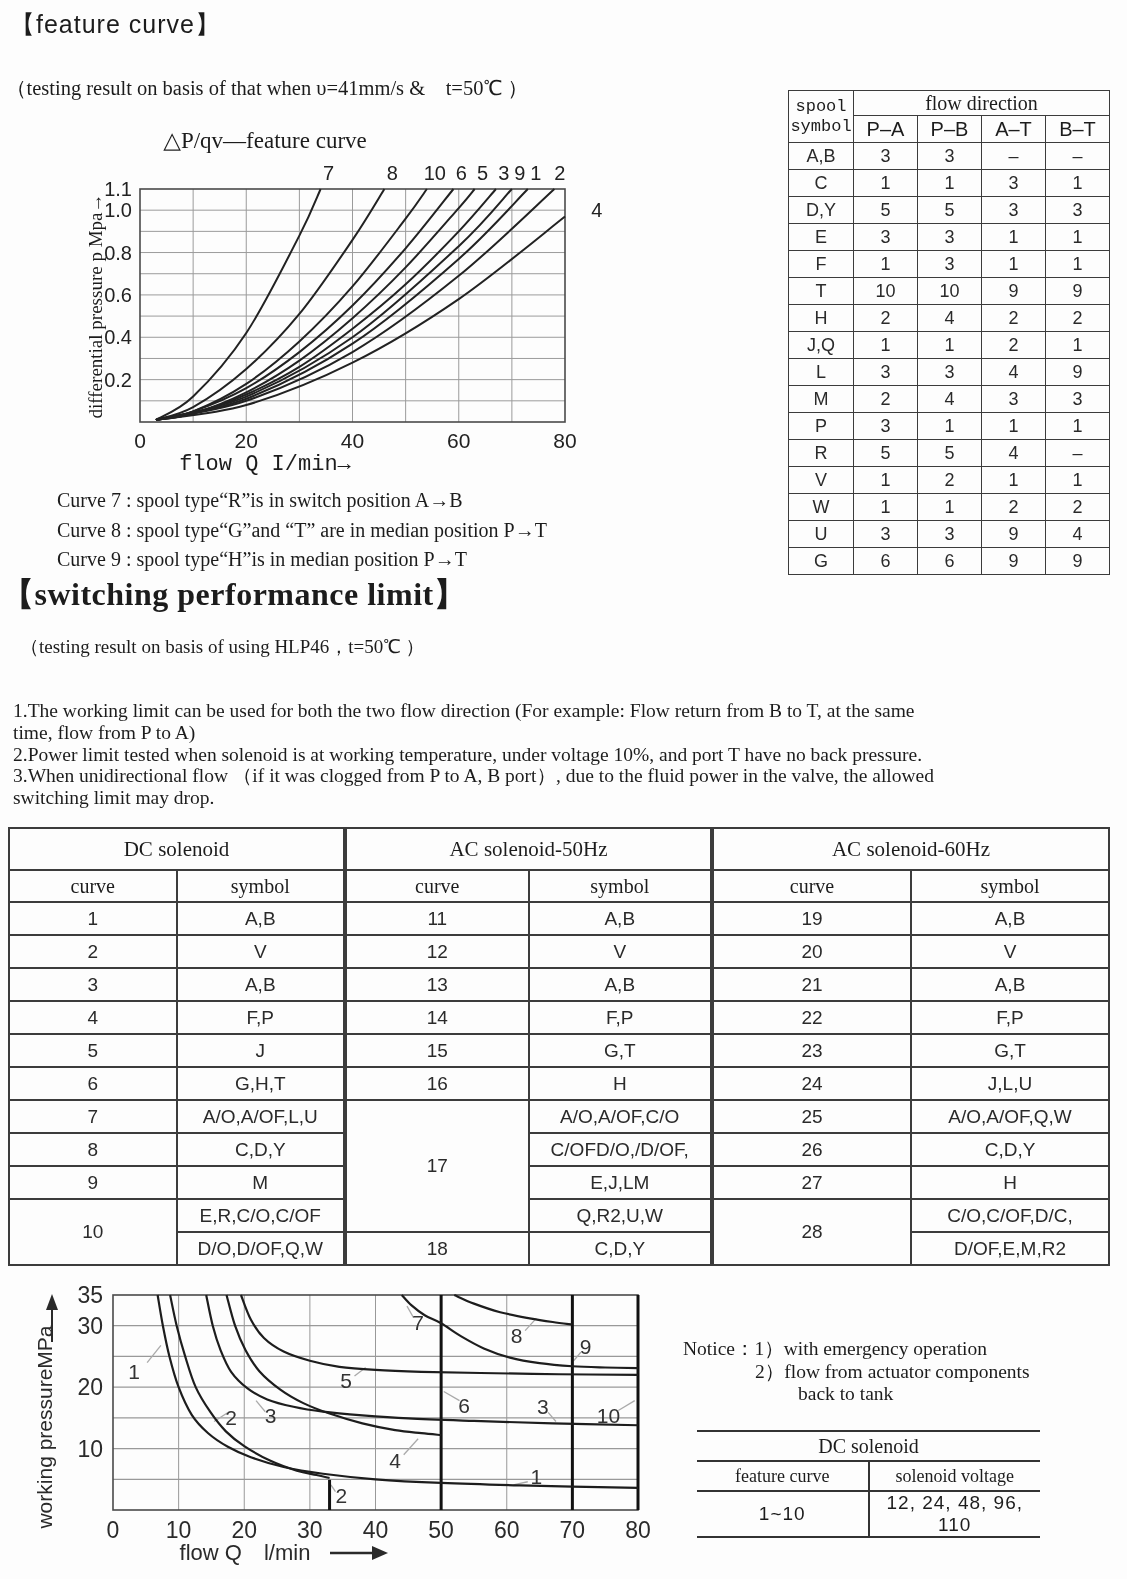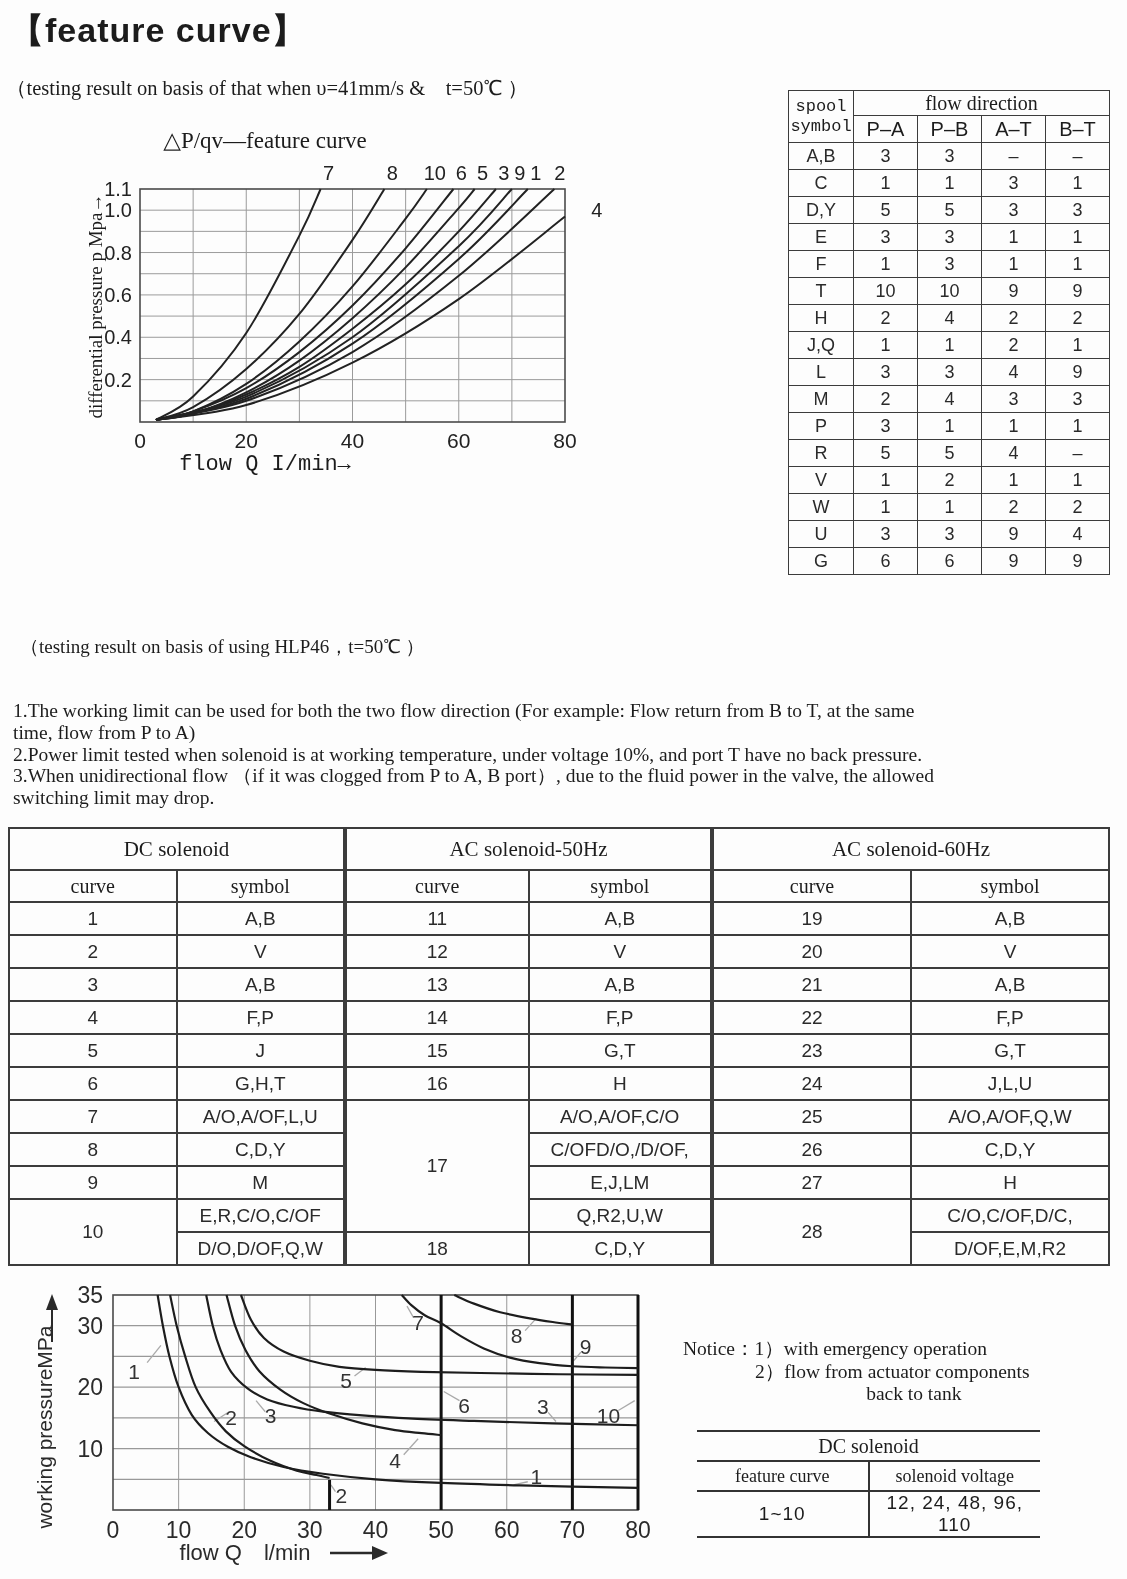--- a/index.html
+++ b/index.html
@@ -1,21 +1,21 @@
 <!DOCTYPE html>
 <html><head>
 <meta charset="utf-8">
 <style>
   html,body{margin:0;padding:0;background:#e8e8e8;}
   .serif{font-family:"Liberation Serif",serif;}
   .sans{font-family:"Liberation Sans",sans-serif;}
   #page{position:relative;width:1127px;height:1579px;background:#fdfdfd;color:#1c1c1c;overflow:hidden;margin:0 auto;}
   .abs{position:absolute;}
 
-  #main-title{left:10px;top:8px;font-size:34px;font-weight:700;letter-spacing:1px;}
+  #main-title{left:10px;top:8px;font-size:25px;font-weight:400;letter-spacing:1px;}
   #subtitle1{left:6px;top:74px;font-size:20.5px;}
 
   #chart1{left:0;top:118px;width:700px;height:372px;}
   #chart2{left:0;top:1262px;width:700px;height:317px;}
 
   
   #spool-table-wrap{left:788px;top:90px;width:322px;}
   table.spool{border-collapse:collapse;table-layout:fixed;width:322px;}
   table.spool th,table.spool td{border:1.5px solid #3c3c3c;text-align:center;padding:0;}
   table.spool .hdr1{font-family:"Liberation Serif",serif;font-size:17px;font-weight:400;line-height:1.15;}
@@ -32,21 +32,21 @@
   
   #limit-tables{left:8px;top:827px;width:1102px;display:flex;}
   table.limit{border-collapse:collapse;table-layout:fixed;}
   table.limit th,table.limit td{border:2px solid #3c3c3c;text-align:center;padding:0;}
   table.limit .gtitle{font-family:"Liberation Serif",serif;font-size:21px;font-weight:400;height:40px;}
   table.limit .chead{font-family:"Liberation Serif",serif;font-size:20px;font-weight:400;height:30px;}
   table.limit td{font-family:"Liberation Sans",sans-serif;font-size:19px;height:31px;color:#2a2a2a;}
 
   #notice{left:683px;top:1338px;font-size:19.5px;line-height:22.5px;}
   #notice .l2{padding-left:72px;}
-  #notice .l3{padding-left:115px;text-align:center;}
+  #notice .l3{padding-left:115px;}
 
   
   #bottom-table-wrap{left:697px;top:1430px;width:343px;}
   table.mini{border-collapse:collapse;table-layout:fixed;width:343px;border-top:2px solid #333;border-bottom:2px solid #333;}
   table.mini td{text-align:center;height:28px;padding:0;}
   table.mini .t{font-family:"Liberation Serif",serif;font-size:20px;border-bottom:2px solid #333;}
   table.mini .h{font-family:"Liberation Serif",serif;font-size:18px;border-bottom:2px solid #333;}
   table.mini .v{font-family:"Liberation Sans",sans-serif;font-size:19px;letter-spacing:1px;}
   table.mini .dv{border-right:2px solid #333;}
 </style>
@@ -238,21 +238,25 @@
             <td>G</td>
             <td>6</td>
             <td>6</td>
             <td>9</td>
             <td>9</td>
           </tr>
         </tbody>
       </table>
     </div>
 
-
+  <div id="curve-notes" class="abs serif">Curve 7 : spool type“R”is in switch position A→B
+Curve 8 : spool type“G”and “T” are in median position P→T
+Curve 9 : spool type“H”is in median position P→T</div>
+
+  <div id="section2-title" class="abs serif">【switching performance limit】</div>
   <div id="subtitle2" class="abs serif">（testing result on basis of using HLP46，t=50℃ ）</div>
   <div id="section2-notes" class="abs serif">1.The working limit can be used for both the two flow direction (For example: Flow return from B to T, at the same
 time, flow from P to A)
 2.Power limit tested when solenoid is at working temperature, under voltage 10%, and port T have no back pressure.
 3.When unidirectional flow （if it was clogged from P to A, B port）, due to the fluid power in the valve, the allowed
 switching limit may drop.</div>
 
   <div id="limit-tables" class="abs">
       <table class="limit" style="width: 337px;">
         <tbody>

